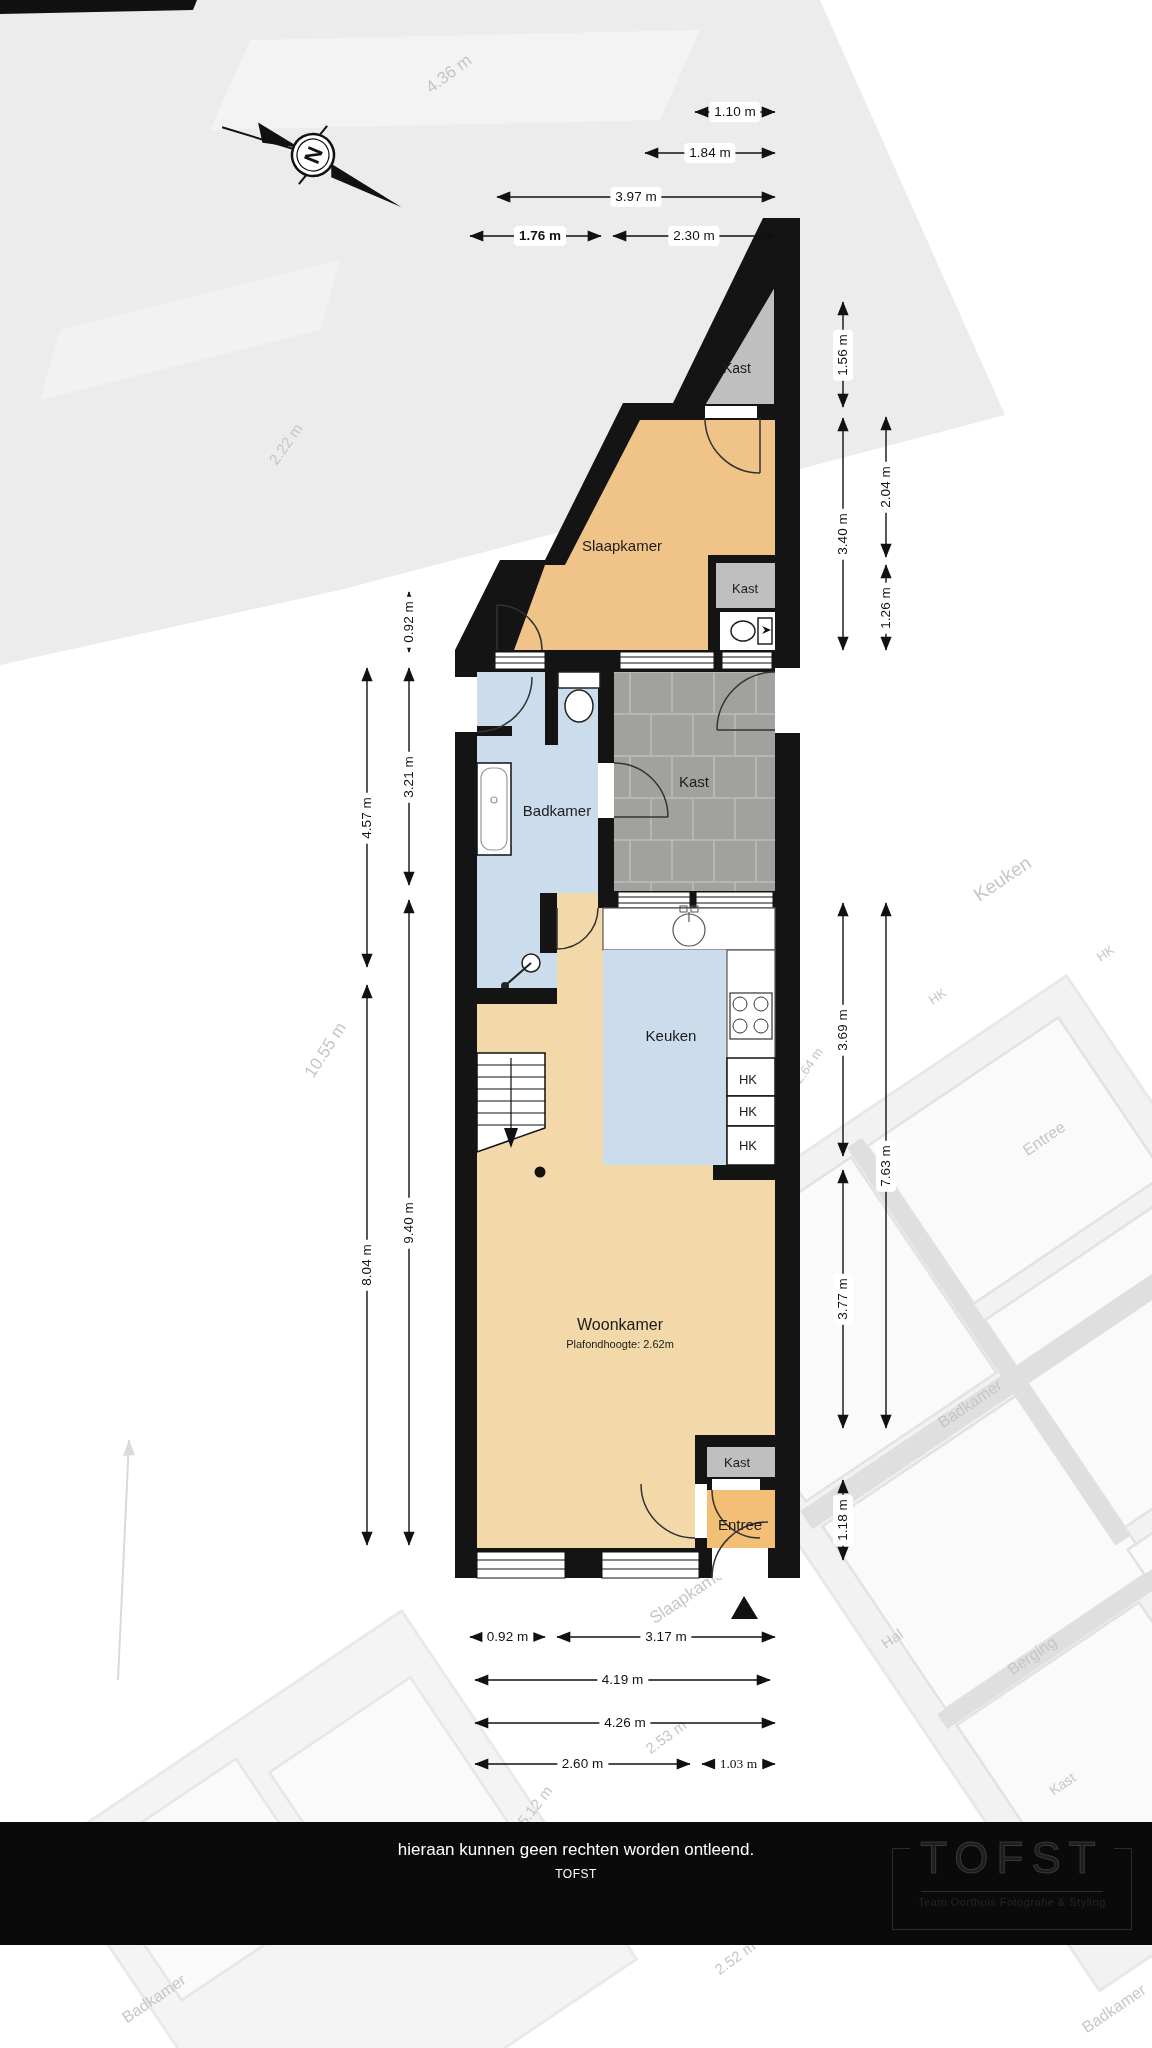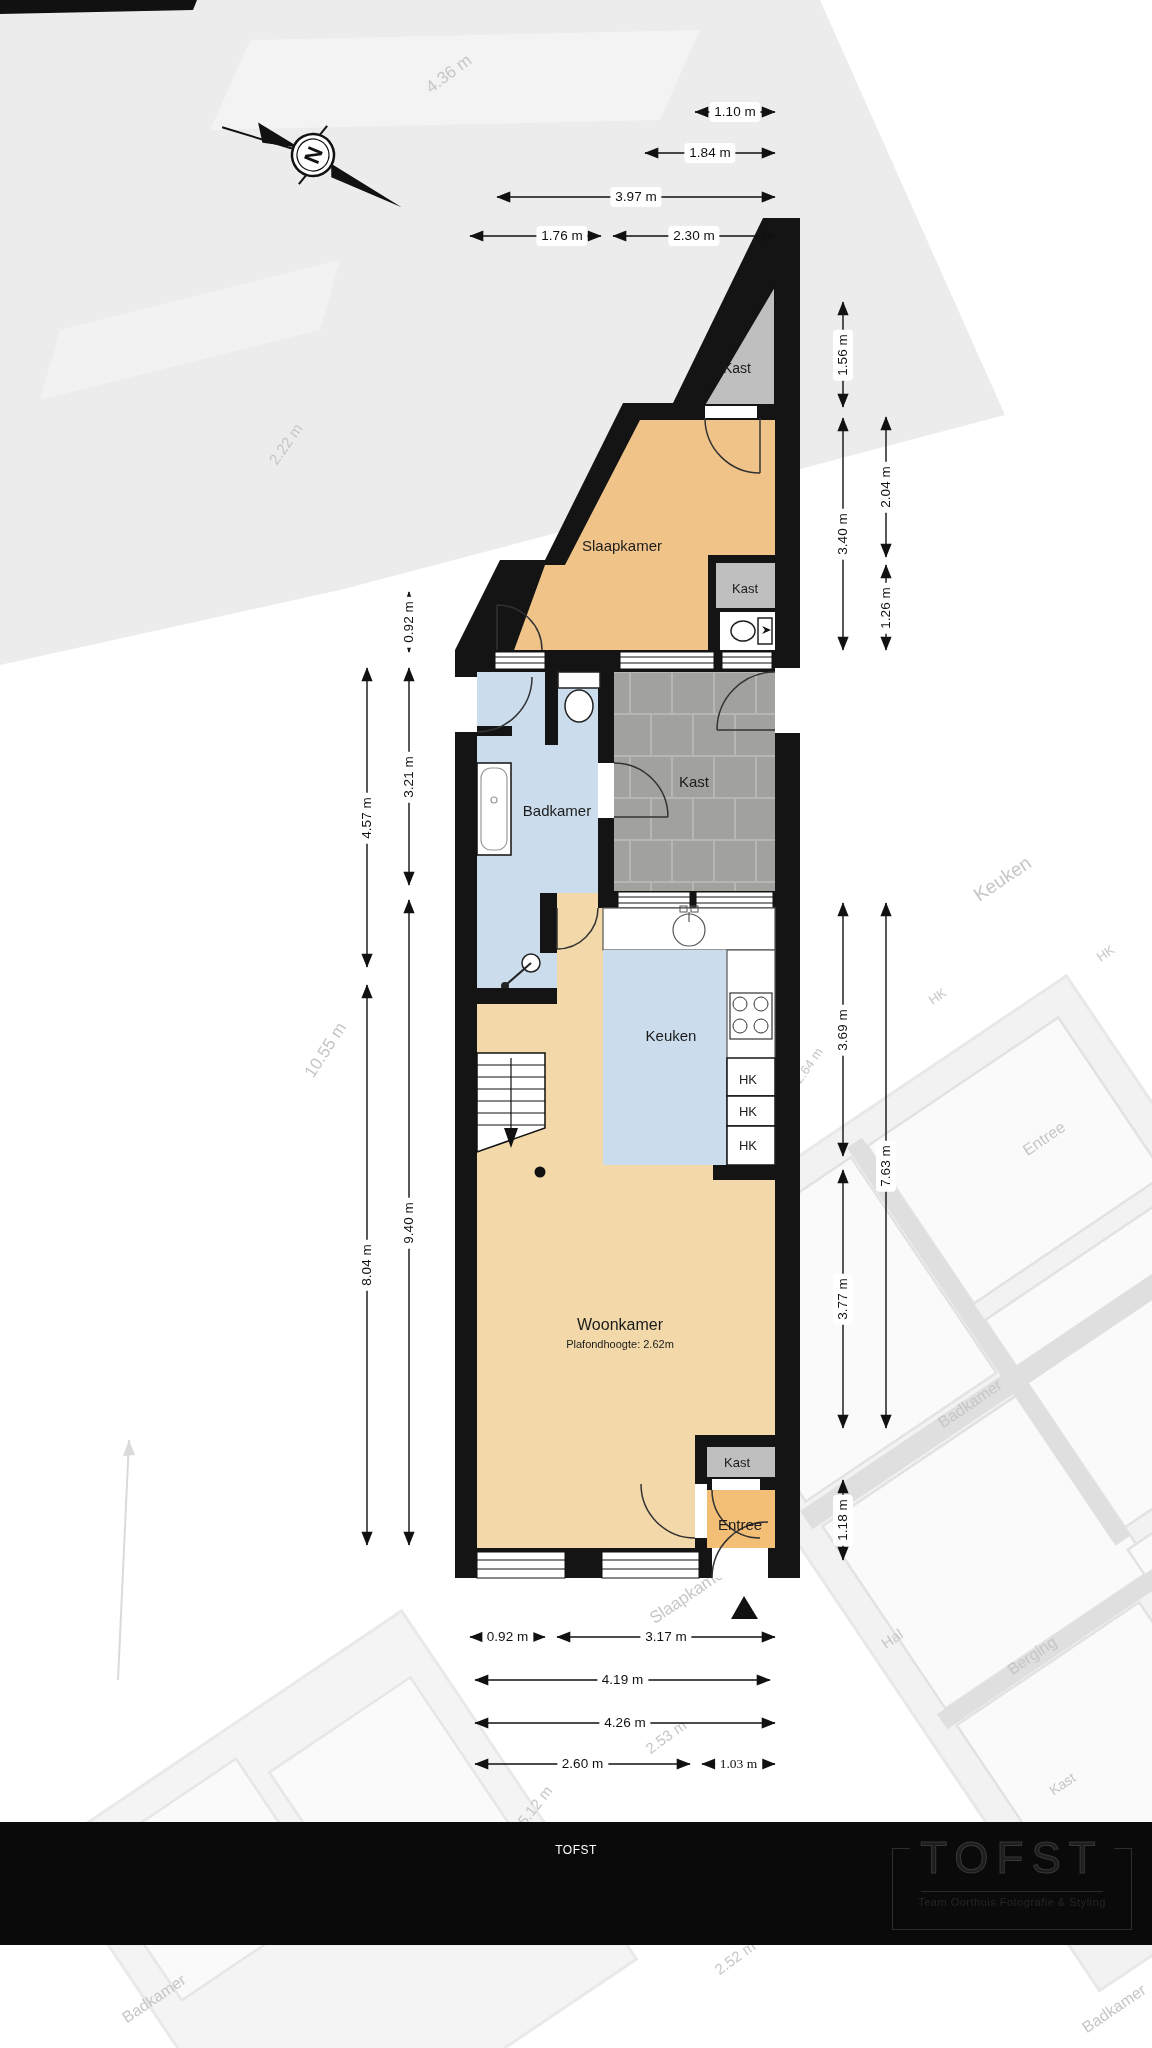--- a/index.html
+++ b/index.html
@@ -282,21 +282,21 @@
         <line x1="475" y1="1723" x2="775" y2="1723" class="dim-line" marker-start="url(#arr)" marker-end="url(#arr)"></line>
         <line x1="475" y1="1764" x2="690" y2="1764" class="dim-line" marker-start="url(#arr)" marker-end="url(#arr)"></line>
         <line x1="702" y1="1764" x2="775" y2="1764" class="dim-line" marker-start="url(#arr)" marker-end="url(#arr)"></line>
       </g>
 </svg>
 
 <div id="overlay">
       <div class="dim" style="left: 735px; top: 112px;">1.10 m</div>
       <div class="dim" style="left: 710px; top: 153px; text-align: center;">1.84 m</div>
       <div class="dim" style="left: 636px; top: 197px;">3.97 m</div>
-      <div class="dim" style="left: 562px; top: 236px;">1.76 m</div>
+      <div class="dim" style="left: 540px; top: 236px; font-weight: bold;">1.76 m</div>
       <div class="dim" style="left: 694px; top: 236px;">2.30 m</div>
       <div class="dim vert" style="left: 409px; top: 622px;">0.92 m</div>
       <div class="dim vert" style="left: 409px; top: 776.5px;">3.21 m</div>
       <div class="dim vert" style="left: 409px; top: 1222.5px;">9.40 m</div>
       <div class="dim vert" style="left: 367px; top: 817.5px;">4.57 m</div>
       <div class="dim vert" style="left: 367px; top: 1265px;">8.04 m</div>
       <div class="dim vert" style="left: 843px; top: 354.5px;">1.56 m</div>
       <div class="dim vert" style="left: 843px; top: 534px;">3.40 m</div>
       <div class="dim vert" style="left: 886px; top: 487px;">2.04 m</div>
       <div class="dim vert" style="left: 886px; top: 607.5px;">1.26 m</div>
@@ -320,20 +320,21 @@
       <div class="room" style="left: 748px; top: 1111px; font-size: 13px;">HK</div>
       <div class="room" style="left: 748px; top: 1145px; font-size: 13px;">HK</div>
       <div class="room" style="left: 620px; top: 1325px; font-size: 16px;">Woonkamer</div>
       <div class="room" style="left: 620px; top: 1344px; font-size: 11px;">Plafondhoogte: 2.62m</div>
       <div class="room" style="left: 737px; top: 1462px; font-size: 13px;">Kast</div>
       <div class="room" style="left: 740px; top: 1524px; font-size: 15px;">Entree</div>
     </div>
 
 <div class="footer">
   <div class="f-wrap">
+    <div class="f-line">hieraan kunnen geen rechten worden ontleend.</div>
     <div class="f-small">TOFST</div>
   </div>
   <div class="logo">
     <div class="logo-title"><span>TOFST</span></div>
     <div class="logo-rule"></div>
     <div class="logo-sub">Team Oorthuis Fotografie &amp; Styling</div>
   </div>
 </div>
 
 </div>

